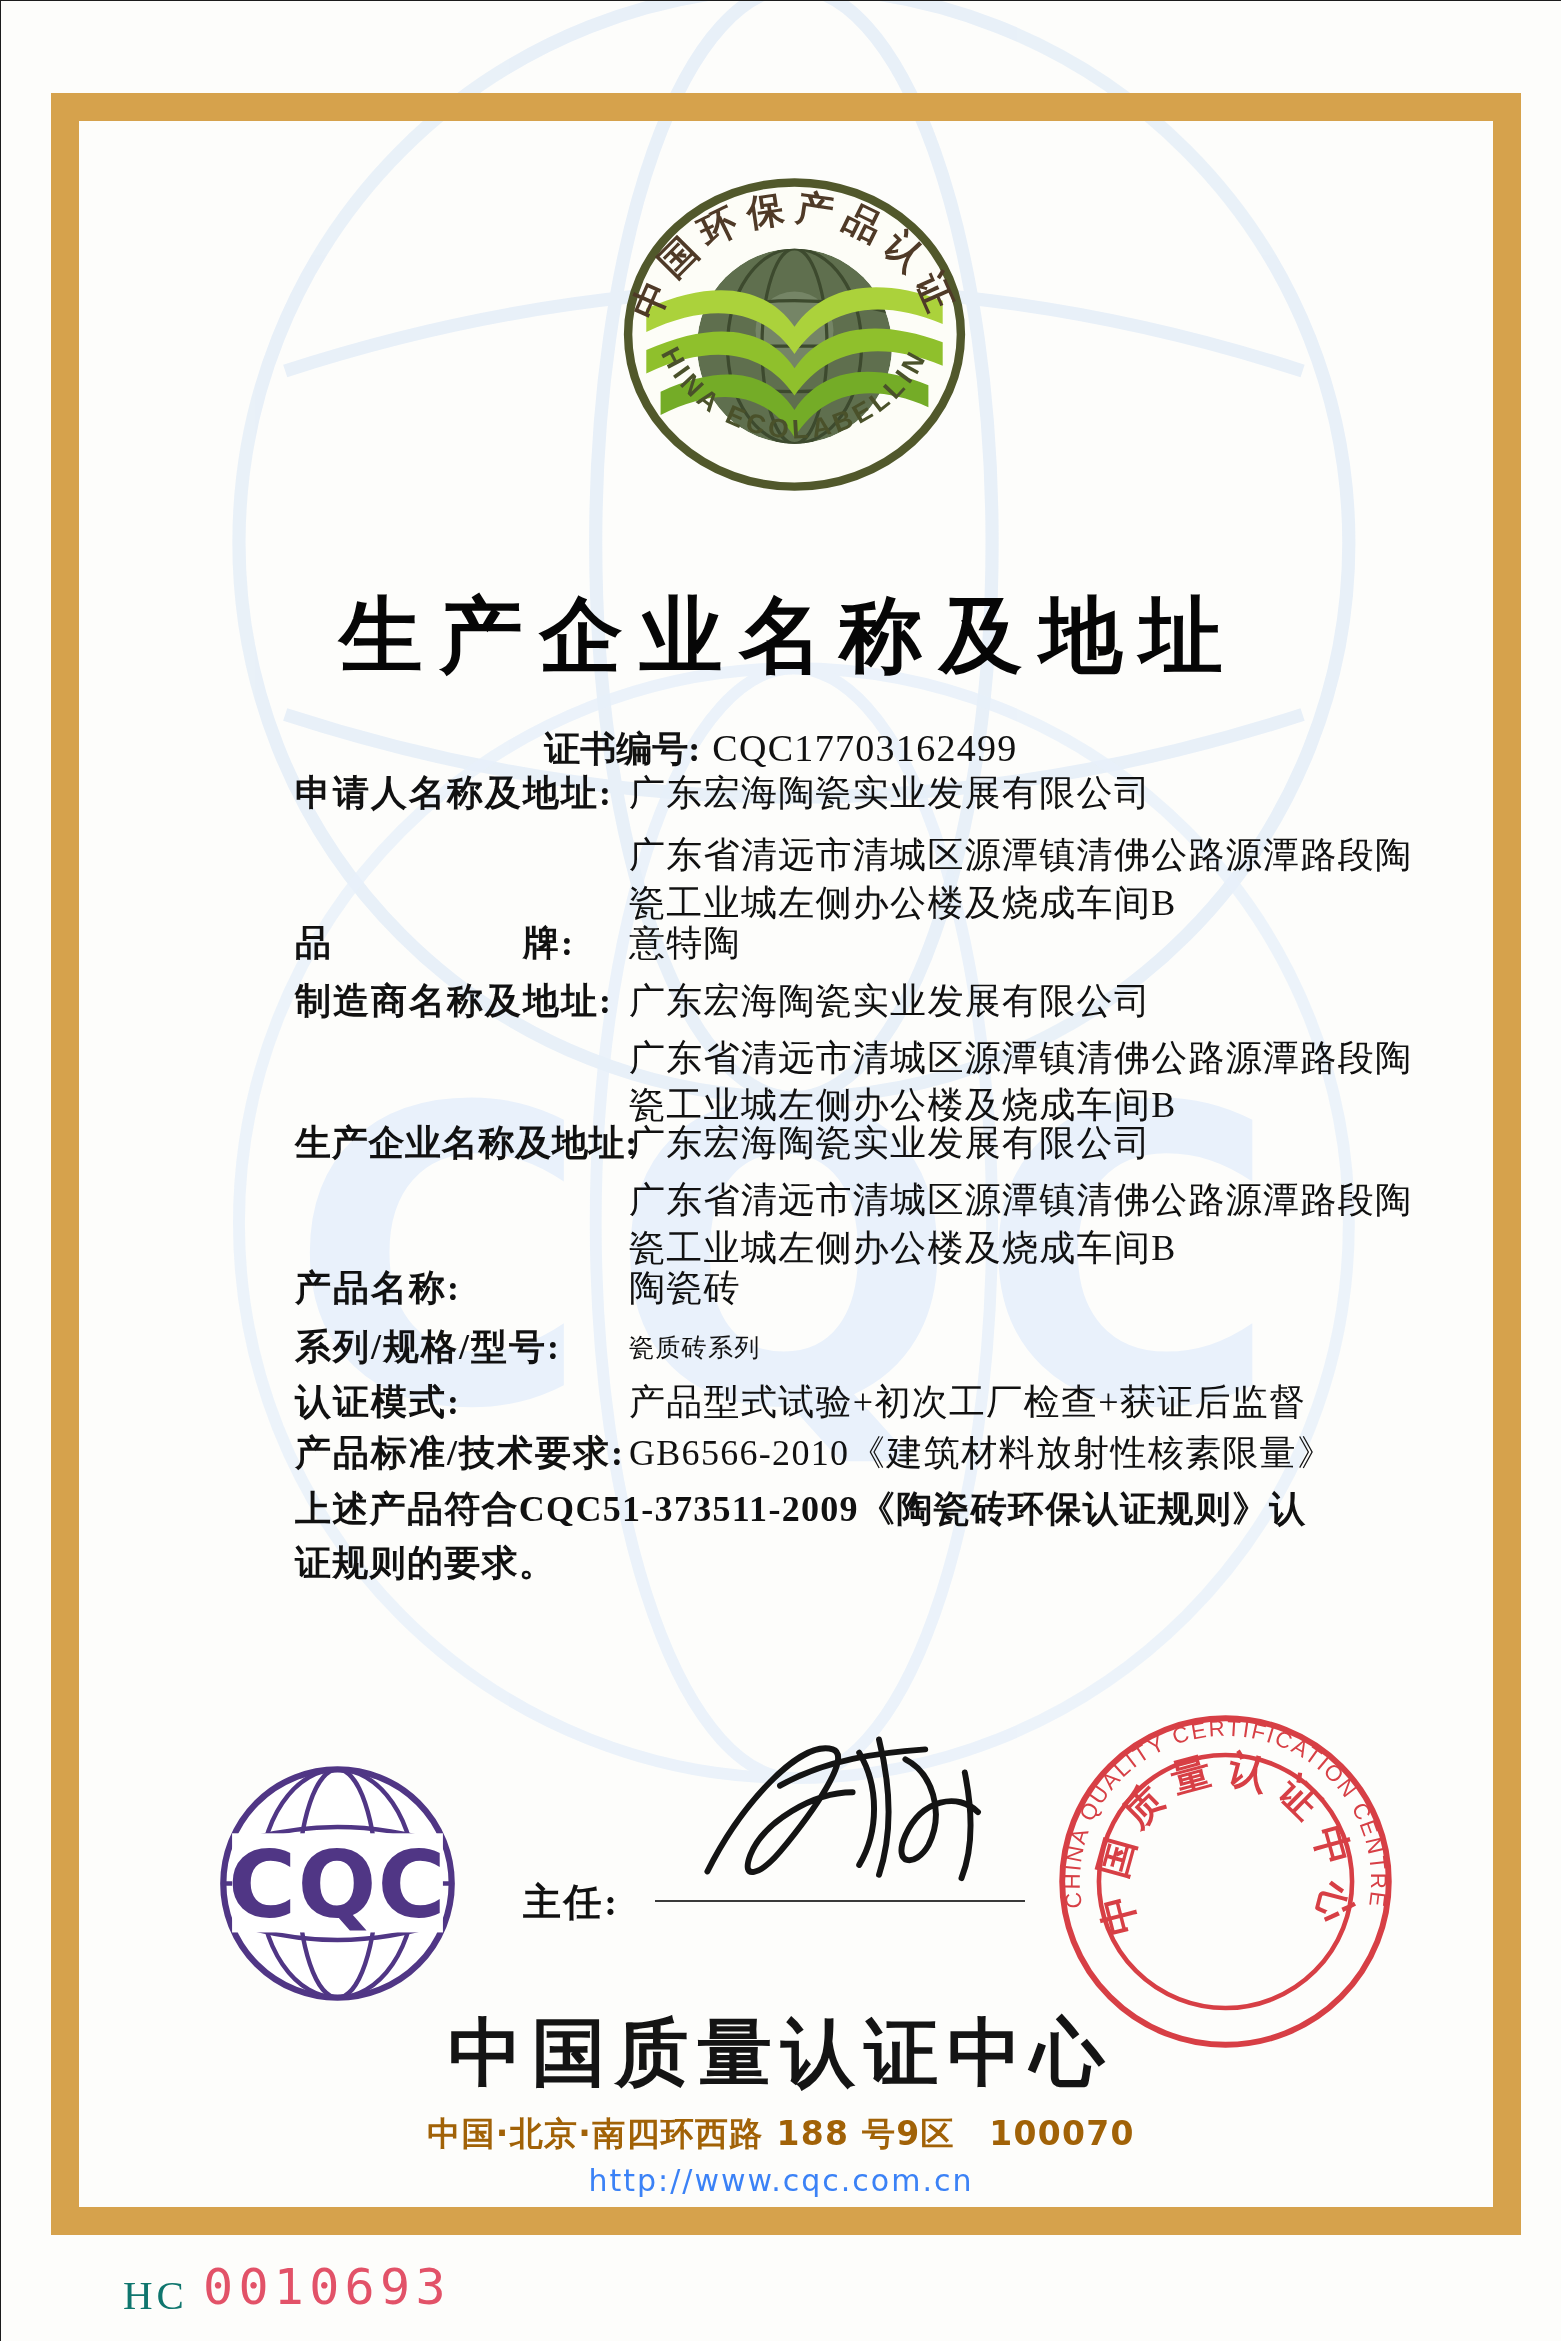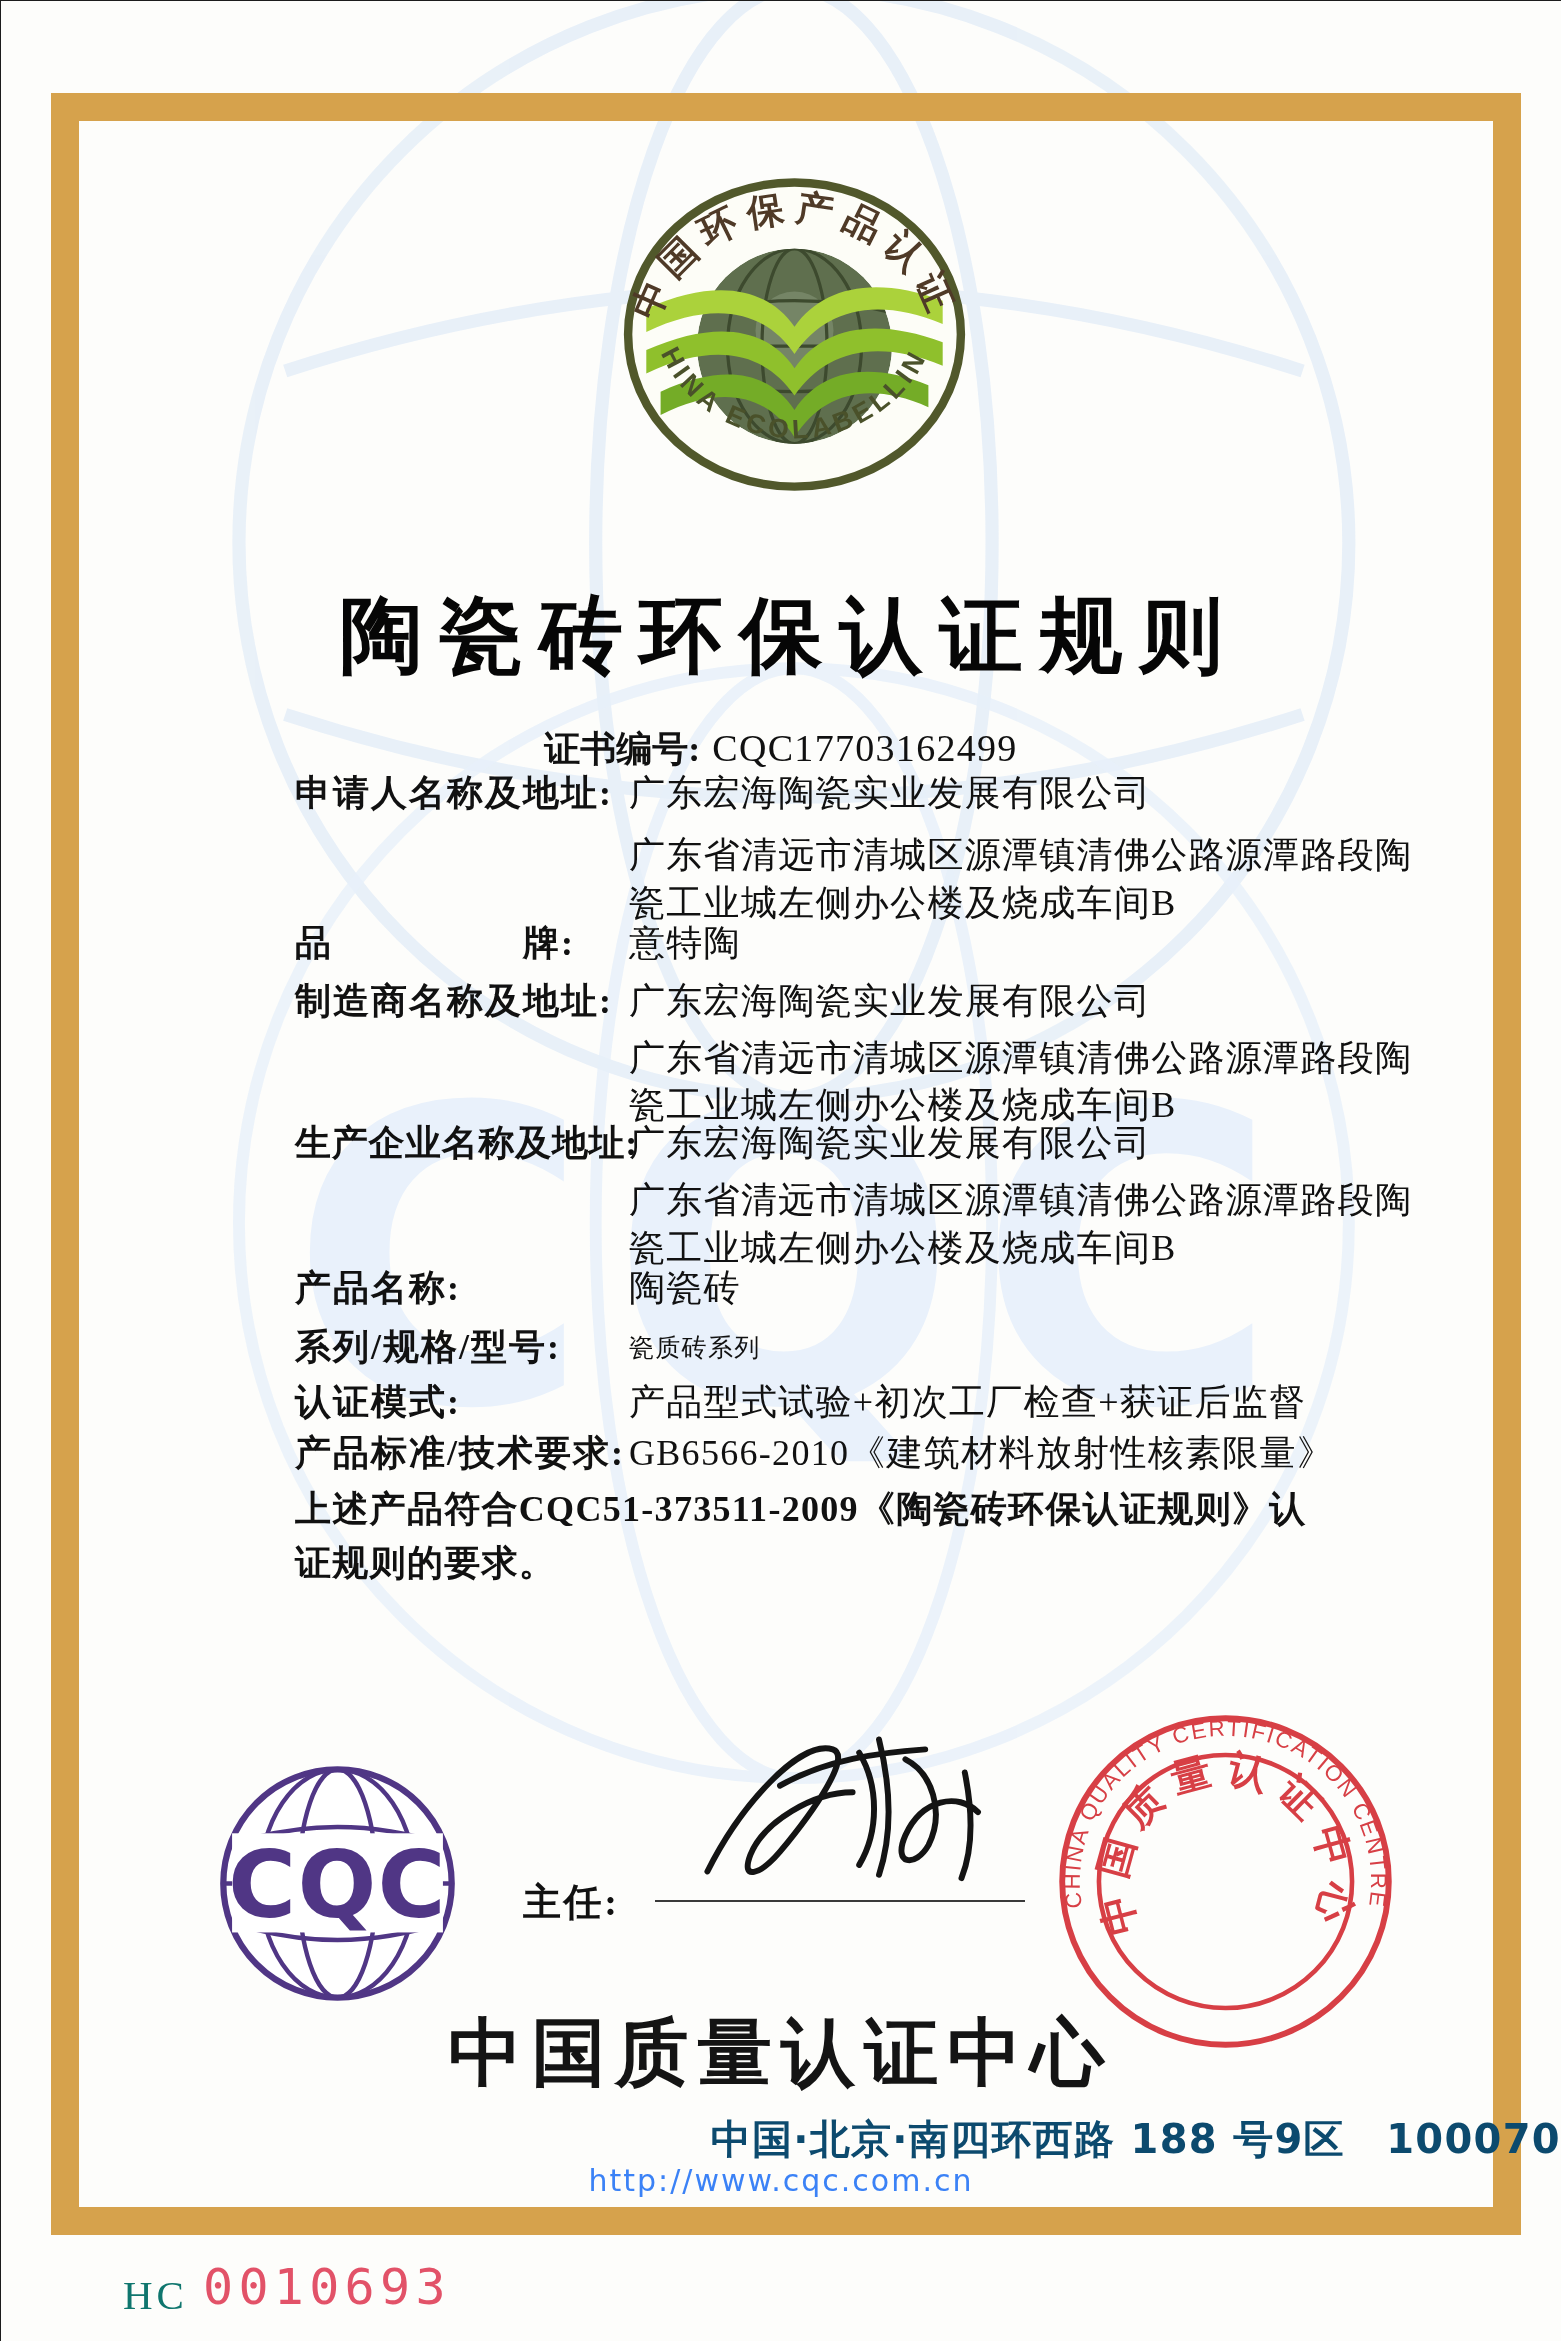--- a/index.html
+++ b/index.html
@@ -36,23 +36,23 @@
     font-size:36px;font-weight:700;letter-spacing:1.3px;line-height:1.5;
   }
   .director{left:522px;top:1876px;font-size:38px;font-weight:600;letter-spacing:2.6px;}
   .sigline{left:654px;top:1899px;width:370px;height:2px;background:#3a3a3a;}
   .orgname{
     left:0;right:0;top:2003px;text-align:center;
     font-family:"DejaVu Sans","Liberation Sans",sans-serif;
     font-size:74px;font-weight:800;letter-spacing:9.2px;color:#141414;
   }
   .orgaddr{
-    left:0;right:0;top:2111px;text-align:right;
+    left:0;right:0;top:2111px;text-align:center;
     font-family:"DejaVu Sans","Liberation Sans",sans-serif;
-    font-size:40px;font-weight:600;letter-spacing:1.3px;color:#0c4a6e;
+    font-size:33px;font-weight:600;letter-spacing:1.3px;color:#a16207;
   }
   .orgurl{
     left:0;right:0;top:2162px;text-align:center;
     font-family:"DejaVu Sans","Liberation Sans",sans-serif;
     font-size:30px;font-weight:400;letter-spacing:2px;color:#3b82f6;
   }
   .serial-prefix{left:122px;top:2270px;font-size:41px;color:#0f766e;letter-spacing:4px;}
   .serial-number{
     left:202px;top:2257px;
     font-family:"DejaVu Sans Mono","Liberation Mono",monospace;
@@ -108,21 +108,21 @@
         <path fill="#74ac27" d="M -206 88 C -110 44 -40 56 0 116 C 40 56 112 40 206 78 L 206 112 C 112 70 42 92 0 158 C -42 92 -112 76 -206 124 Z"></path>
       </g>
       <text font-size="57" font-weight="700" fill="#4f3a27" letter-spacing="14" font-family="Liberation Serif, serif">
         <textPath href="#ecoTopArc" startOffset="50%" text-anchor="middle">中国环保产品认证</textPath>
       </text>
       <text font-size="41" font-weight="700" fill="#4a512a" letter-spacing="7" font-family="Liberation Sans, sans-serif">
         <textPath href="#ecoBotArc" startOffset="50%" text-anchor="middle">CHINA ECOLABELLING</textPath>
       </text>
     </svg>
 
-    <div class="abs title">陶瓷砖环保认证规则</div>
+    <div class="abs title">生产企业名称及地址</div>
 
     <div class="abs certno">
       <span class="lbl">证书编号:</span><span class="val">CQC17703162499</span>
     </div>
 
     <div class="abs row-label" style="top:768px;">申请人名称及地址:</div>
     <div class="abs row-value" style="top:768px;">广东宏海陶瓷实业发展有限公司</div>
     <div class="abs row-value" style="top:830px;">广东省清远市清城区源潭镇清佛公路源潭路段陶</div>
     <div class="abs row-value" style="top:878px;">瓷工业城左侧办公楼及烧成车间B</div>
 

